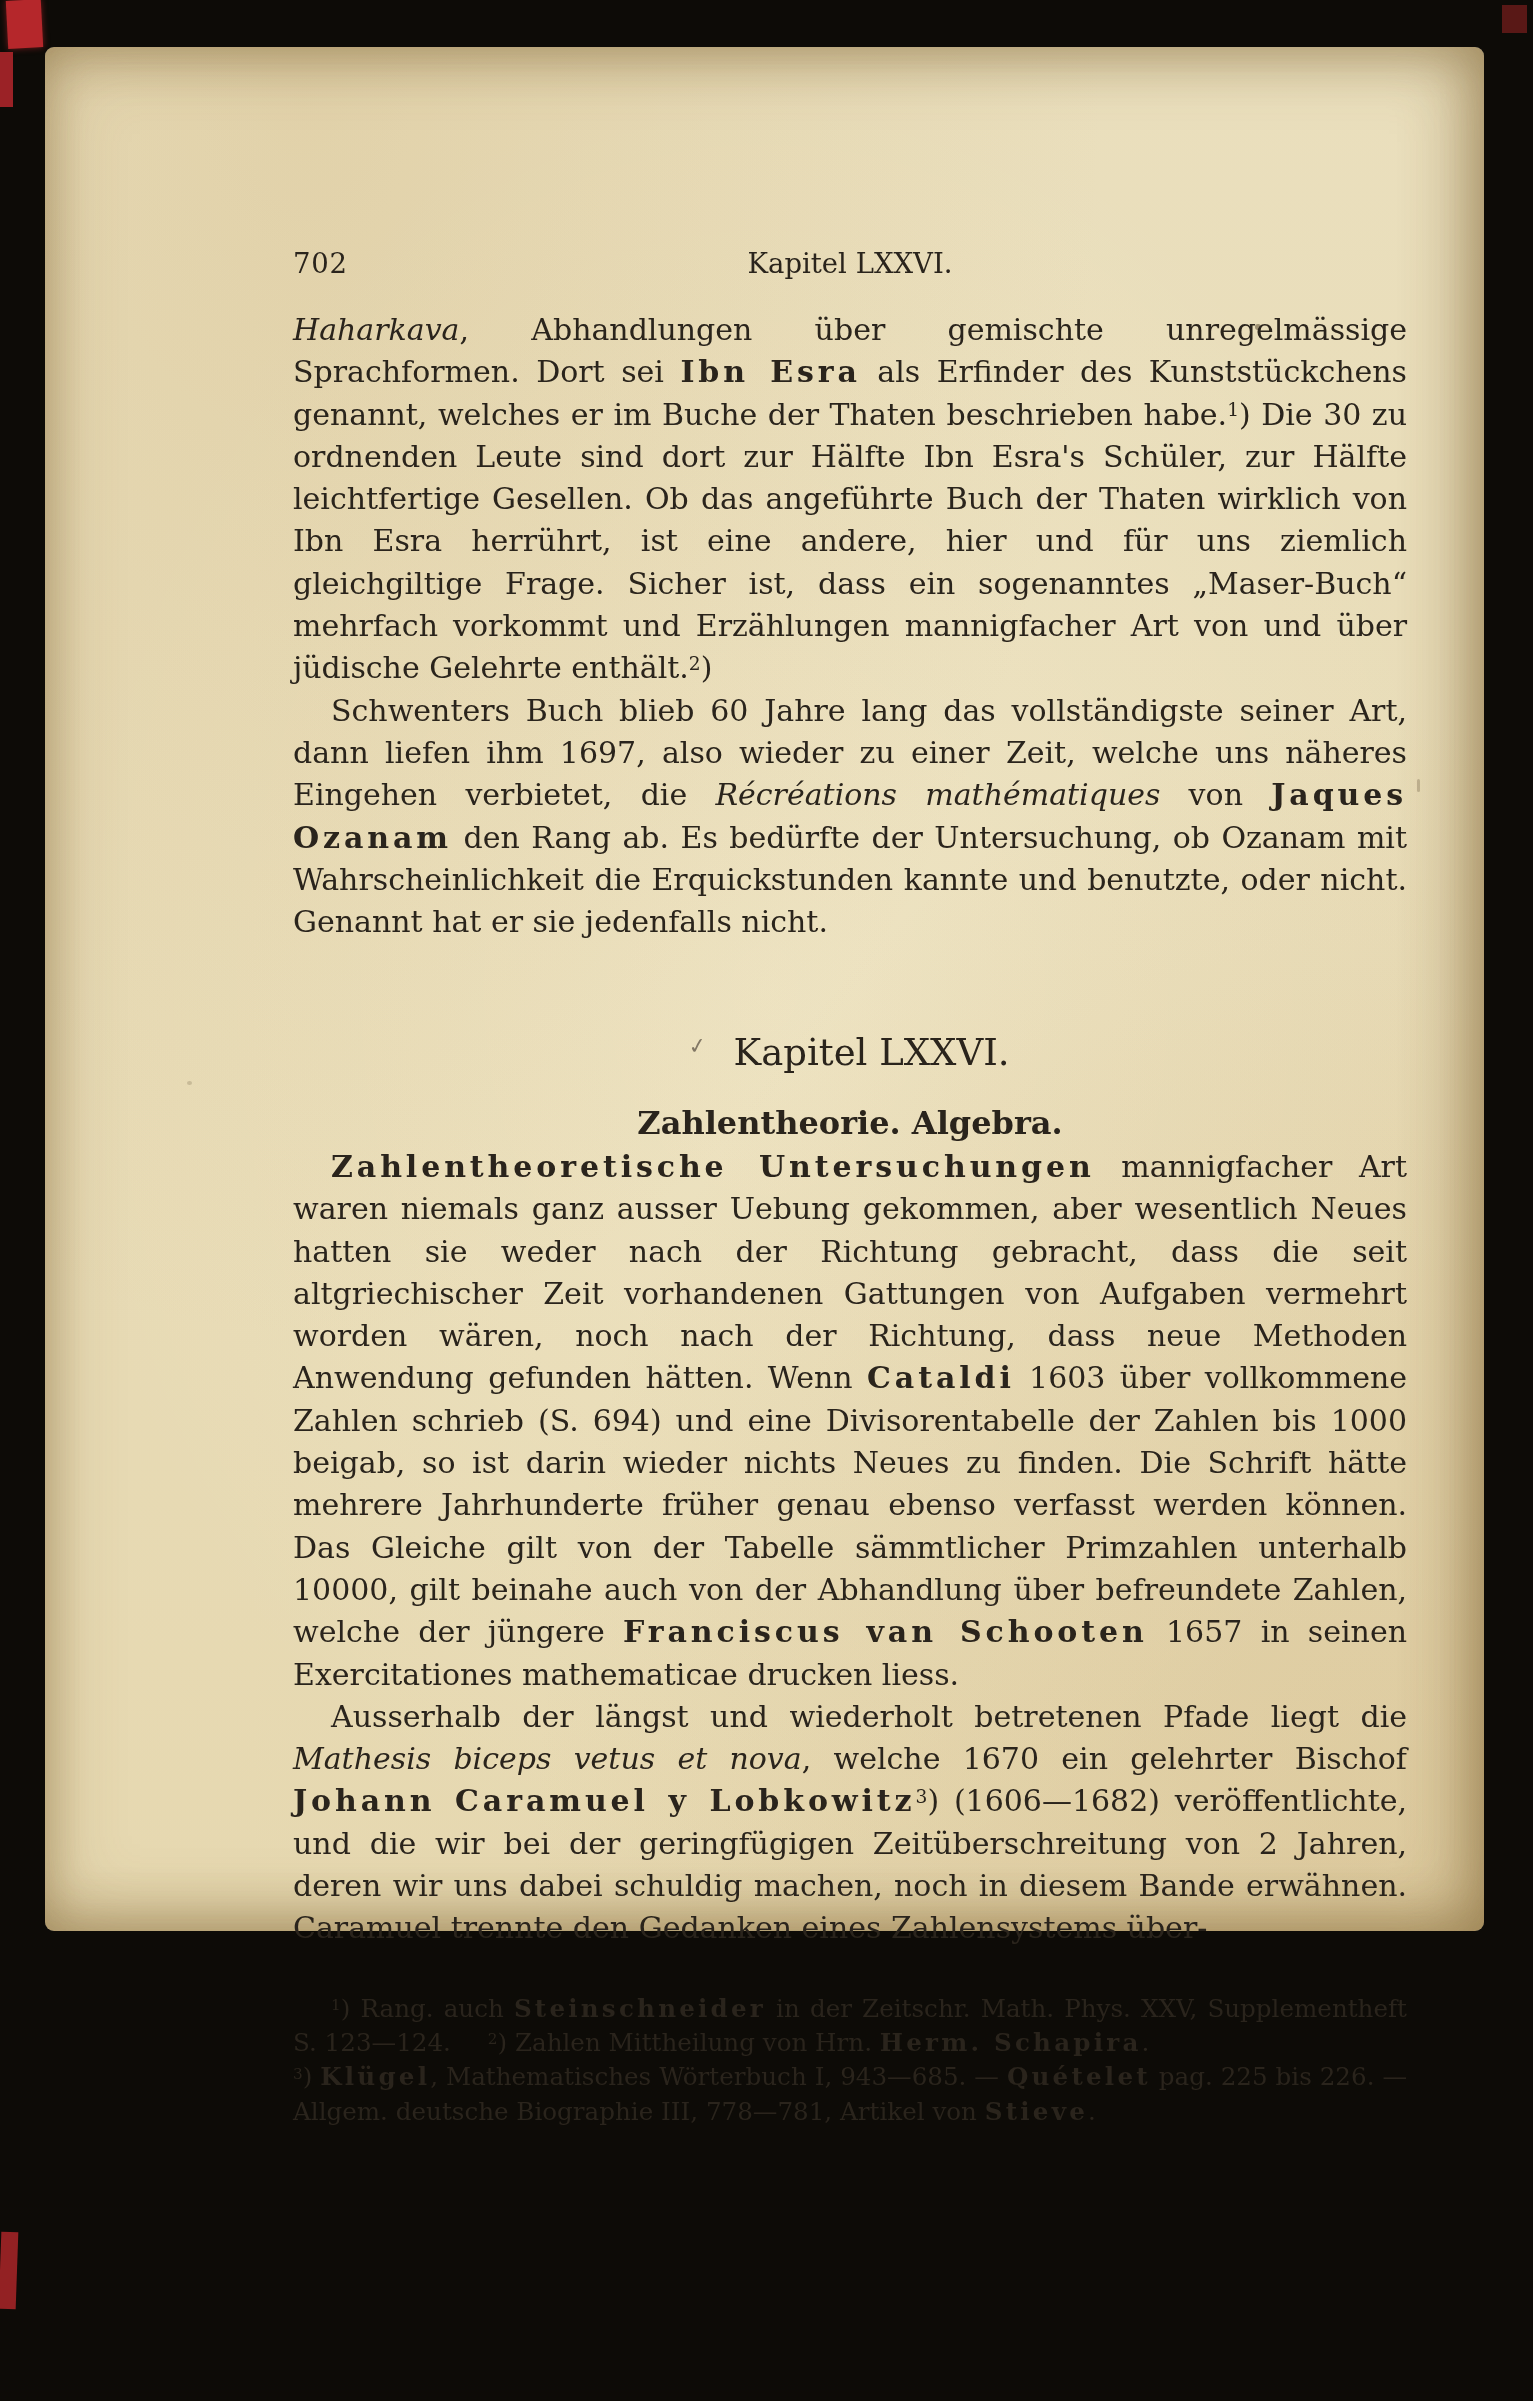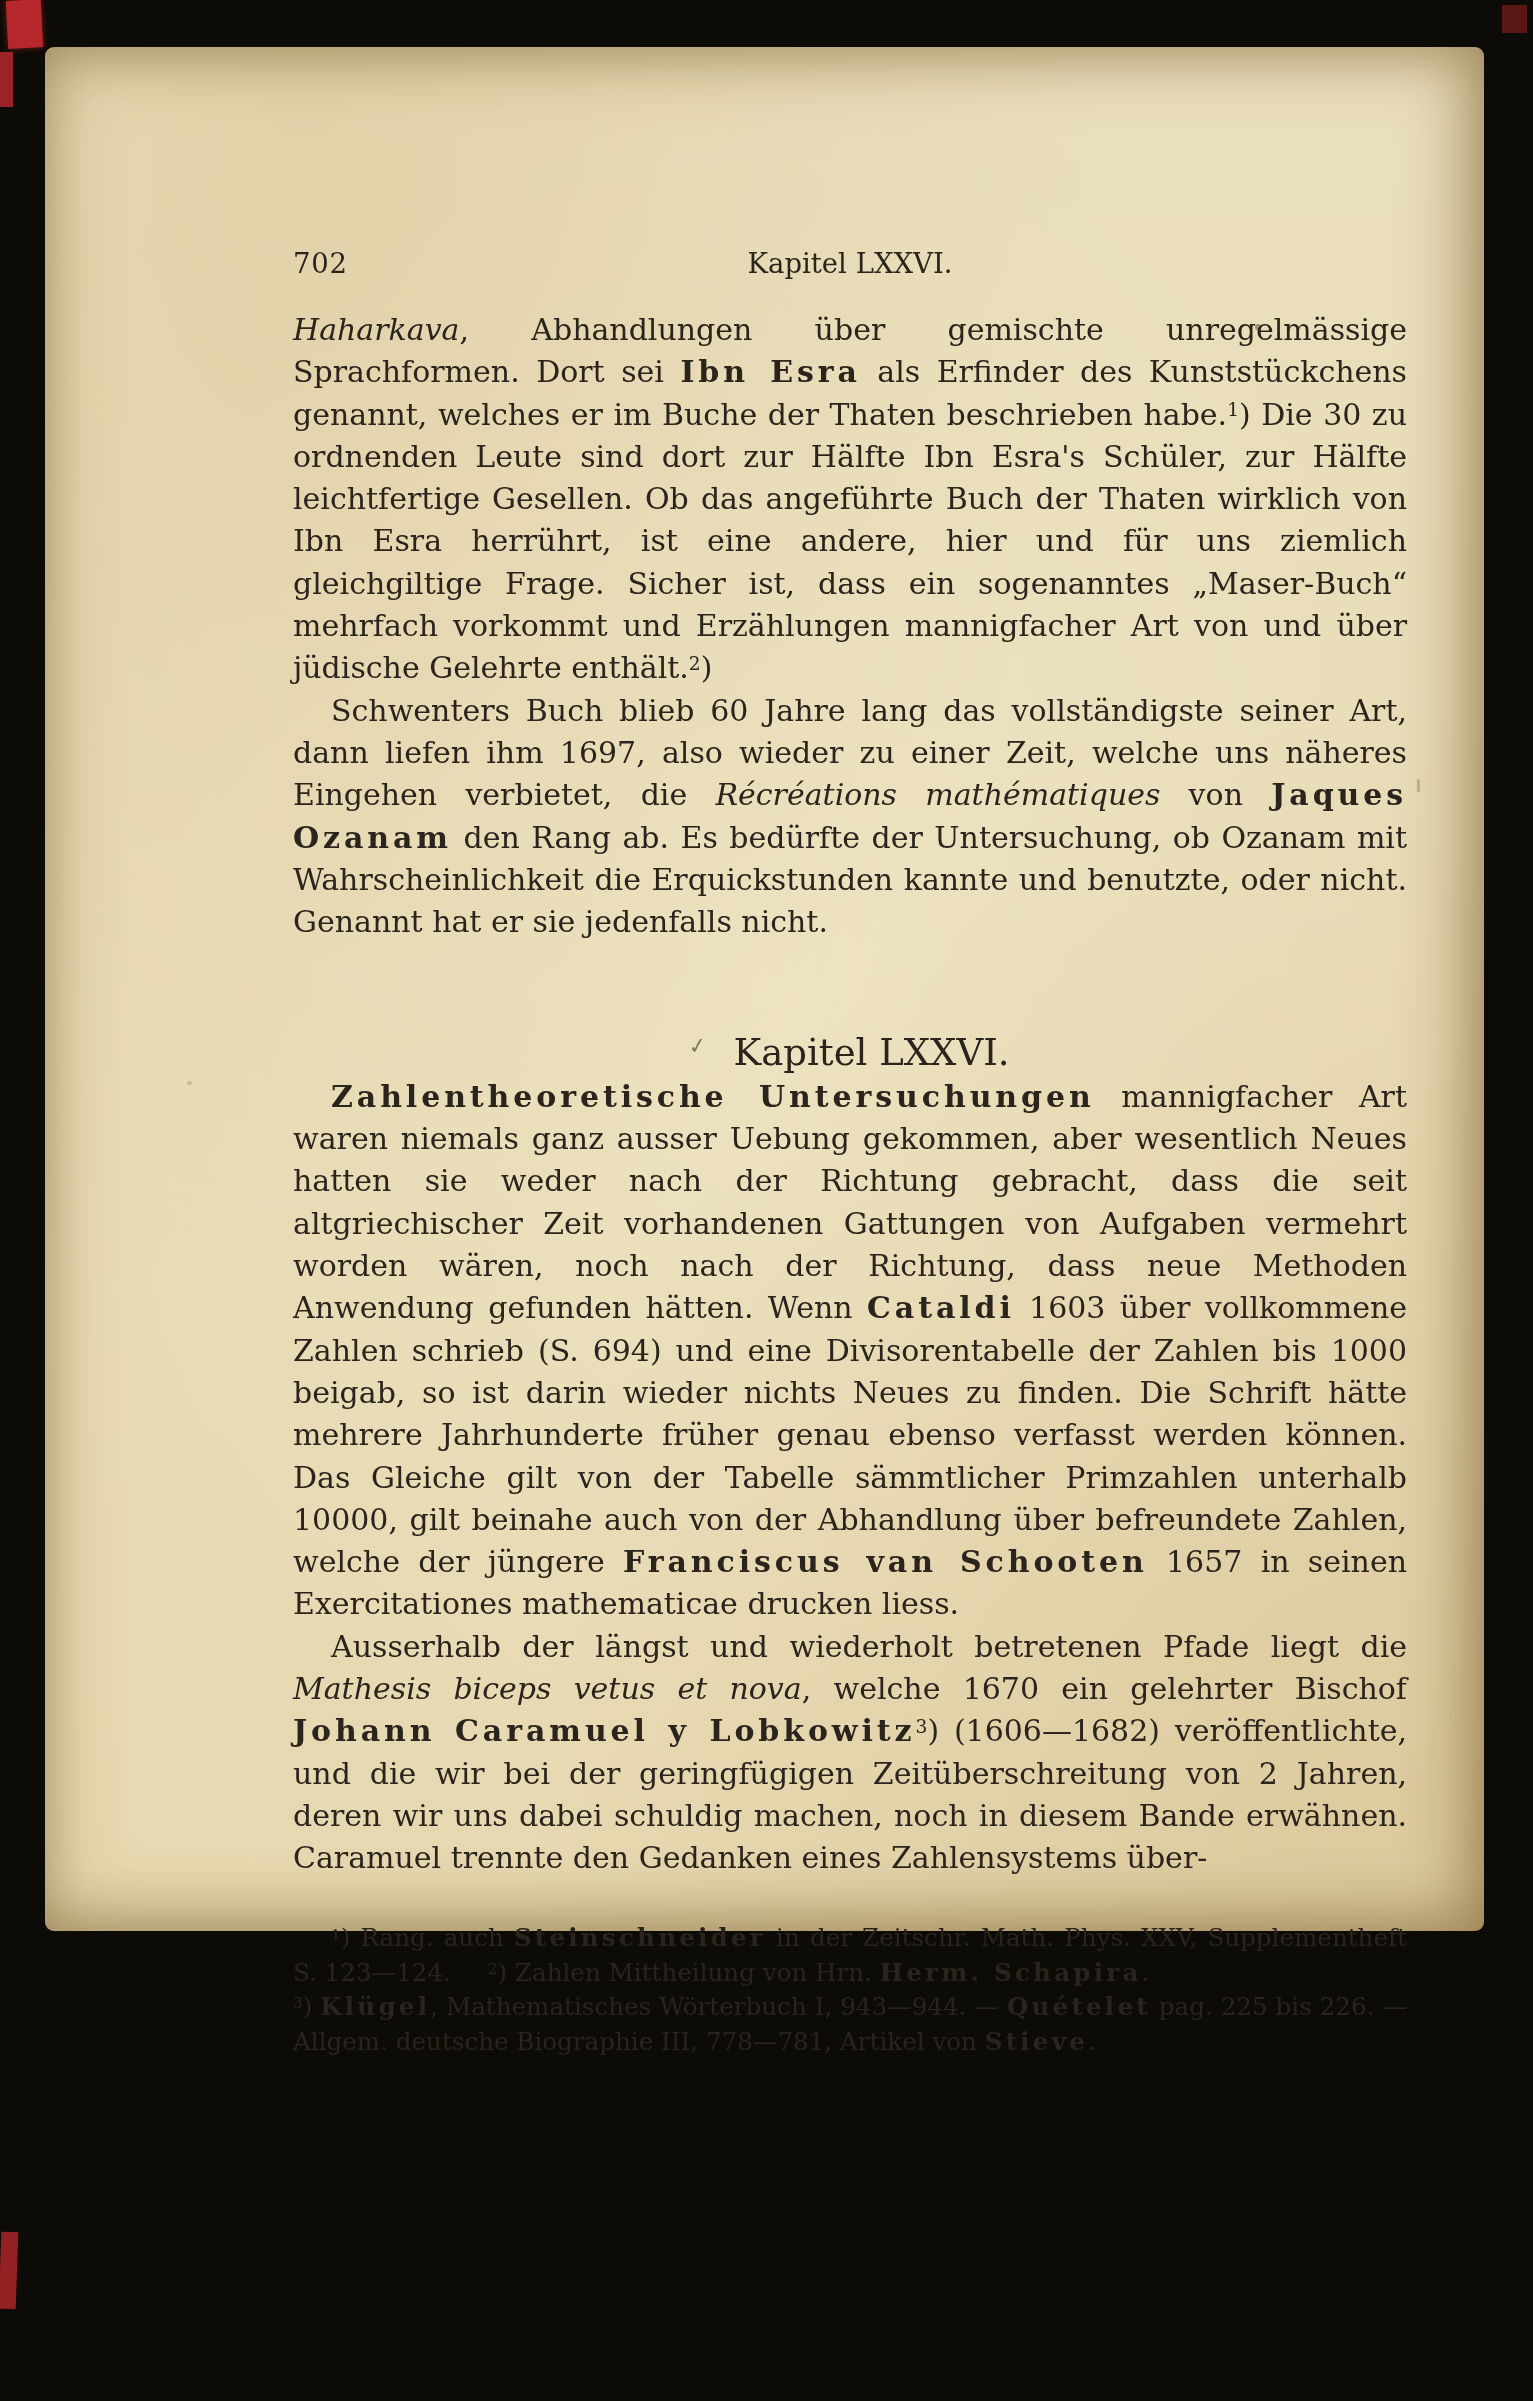--- a/index.html
+++ b/index.html
@@ -115,25 +115,26 @@
         <span class="running">Kapitel LXXVI.</span>
       </div>
 
       <p class="body-par"><span class="italic">Haharkava</span><span>, Abhandlungen über gemischte unregelmässige Sprachformen.  Dort sei </span><span class="spaced">Ibn Esra</span><span> als Erfinder des Kunststückchens genannt, welches er im Buche der Thaten beschrieben habe.</span><sup>1</sup><span>)  Die 30 zu ordnenden Leute sind dort zur Hälfte Ibn Esra's Schüler, zur Hälfte leichtfertige Gesellen.  Ob das angeführte Buch der Thaten wirklich von Ibn Esra herrührt, ist eine andere, hier und für uns ziemlich gleichgiltige Frage.  Sicher ist, dass ein sogenanntes „Maser-Buch“ mehrfach vorkommt und Erzählungen mannigfacher Art von und über jüdische Gelehrte enthält.</span><sup>2</sup><span>)</span></p>
       <p class="body-par indent"><span>Schwenters Buch blieb 60 Jahre lang das vollständigste seiner Art, dann liefen ihm 1697, also wieder zu einer Zeit, welche uns näheres Eingehen verbietet, die </span><span class="italic">Récréations mathématiques</span><span> von </span><span class="spaced">Jaques Ozanam</span><span> den Rang ab.  Es bedürfte der Untersuchung, ob Ozanam mit Wahrscheinlichkeit die Erquickstunden kannte und benutzte, oder nicht.  Genannt hat er sie jedenfalls nicht.</span></p>
 
       <div class="chapter-head">
         <span class="tick">✓</span><span>Kapitel LXXVI.</span>
       </div>
 
+      <p class="chapter-sub">Zahlentheorie.  Algebra.</p>
 
       <p class="body-par indent after-heading"><span class="spaced">Zahlentheoretische Untersuchungen</span><span> mannigfacher Art waren niemals ganz ausser Uebung gekommen, aber wesentlich Neues hatten sie weder nach der Richtung gebracht, dass die seit altgriechischer Zeit vorhandenen Gattungen von Aufgaben vermehrt worden wären, noch nach der Richtung, dass neue Methoden Anwendung gefunden hätten.  Wenn </span><span class="spaced">Cataldi</span><span> 1603 über vollkommene Zahlen schrieb (S. 694) und eine Divisorentabelle der Zahlen bis 1000 beigab, so ist darin wieder nichts Neues zu finden.  Die Schrift hätte mehrere Jahrhunderte früher genau ebenso verfasst werden können.  Das Gleiche gilt von der Tabelle sämmtlicher Primzahlen unterhalb 10000, gilt beinahe auch von der Abhandlung über befreundete Zahlen, welche der jüngere </span><span class="spaced">Franciscus van Schooten</span><span> 1657 in seinen Exercitationes mathematicae drucken liess.</span></p>
       <p class="body-par indent"><span>Ausserhalb der längst und wiederholt betretenen Pfade liegt die </span><span class="italic">Mathesis biceps vetus et nova</span><span>, welche 1670 ein gelehrter Bischof </span><span class="spaced">Johann Caramuel y Lobkowitz</span><sup>3</sup><span>) (1606—1682) veröffentlichte, und die wir bei der geringfügigen Zeitüberschreitung von 2 Jahren, deren wir uns dabei schuldig machen, noch in diesem Bande erwähnen.  Caramuel trennte den Gedanken eines Zahlensystems über-</span></p>
 
       <div class="footnotes">
         <p class="indent"><sup>1</sup><span>) Rang. auch </span><span class="spaced">Steinschneider</span><span> in der Zeitschr. Math. Phys. XXV, Supplementheft S. 123—124.  </span><sup>2</sup><span>) Zahlen Mittheilung von Hrn. </span><span class="spaced">Herm. Schapira</span><span>.</span></p>
-        <p><sup>3</sup><span>) </span><span class="spaced">Klügel</span><span>, Mathematisches Wörterbuch I, 943—944. — </span><span class="spaced">Quételet</span><span> pag. 225 bis 226. — Allgem. deutsche Biographie III, 778—781, Artikel von </span><span class="spaced">Stieve</span><span>.</span></p>
+        <p><sup>3</sup><span>) </span><span class="spaced">Klügel</span><span>, Mathematisches Wörterbuch I, 943—685. — </span><span class="spaced">Quételet</span><span> pag. 225 bis 226. — Allgem. deutsche Biographie III, 778—781, Artikel von </span><span class="spaced">Stieve</span><span>.</span></p>
       </div>
 
     </div>
   </div>
 </div>
 
 
 </body></html>

